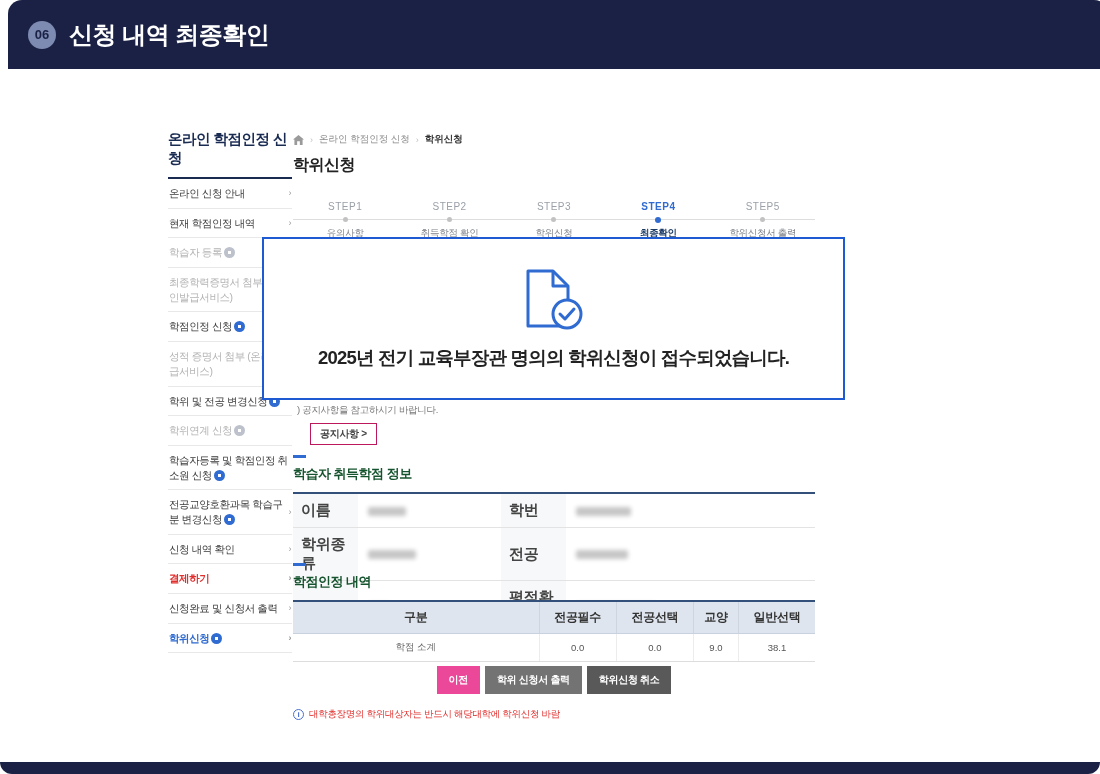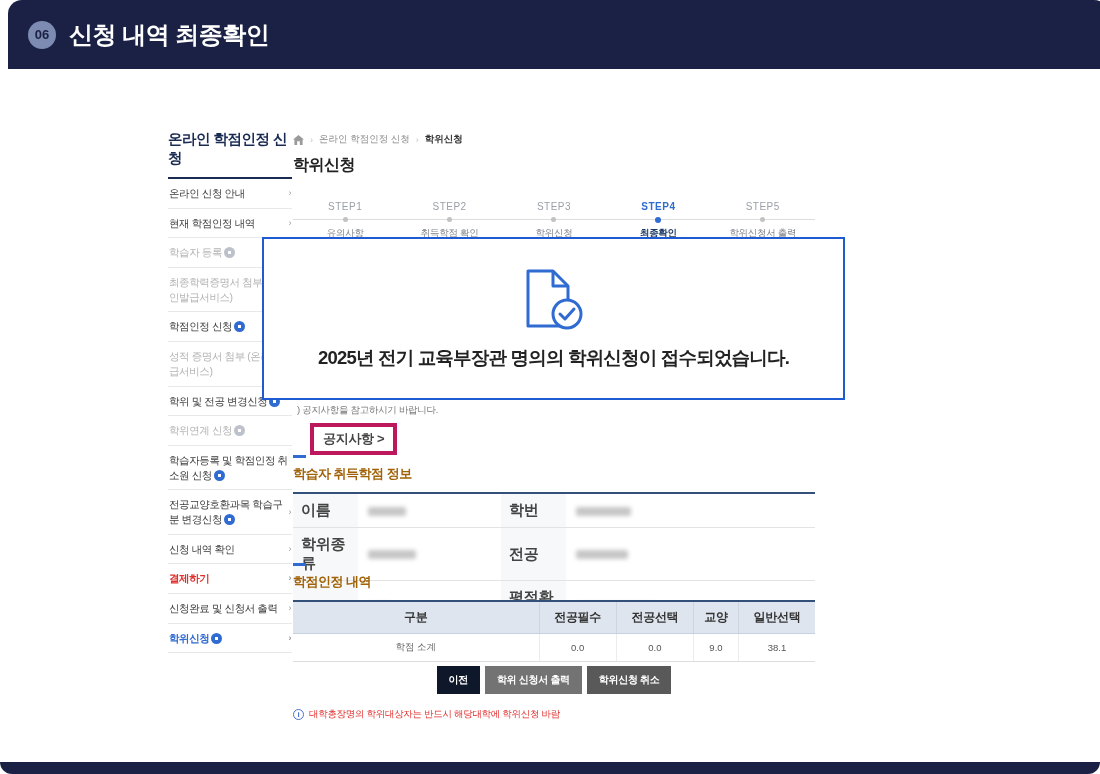--- a/index.html
+++ b/index.html
@@ -54,29 +54,29 @@
   
   .callout { position:absolute; left:262px; top:237px; width:583px; height:163px; background:#fff;
              border:2px solid #1e5bd2; z-index:6; display:flex; flex-direction:column;
              align-items:center; justify-content:center; }
   .callout svg { display:block; }
   .callout-text { margin-top:13px; font-size:18.5px; font-weight:800; color:#222;
                   letter-spacing:-0.8px; white-space:nowrap; }
 
   
   .notice { position:absolute; left:297px; top:404px; font-size:9.5px; color:#777; letter-spacing:-0.3px; }
-  .notice-btn { display:inline-block; margin-top:6px; margin-left:13px; border:4px solid #be185d;
-                background:#fff; font-size:13px; color:#444; padding:3px 9px; font-weight:bold;
+  .notice-btn { display:inline-block; margin-top:6px; margin-left:13px; border:1px solid #be185d;
+                background:#fff; font-size:10px; color:#444; padding:3px 9px; font-weight:bold;
                 cursor:pointer; }
 
   
   .section { position:absolute; left:293px; width:522px; }
   .sec1 { top:455px; } .sec2 { top:563px; }
   .dash { width:13px; height:3px; background:#2f6bd0; margin-bottom:7px; }
-  .sec-title { font-size:13px; font-weight:800; color:#a16207; letter-spacing:-0.5px; margin-bottom:9px; }
+  .sec-title { font-size:13px; font-weight:800; color:#14532d; letter-spacing:-0.5px; margin-bottom:9px; }
 
   table { width:100%; border-collapse:collapse; }
   .info-table { border-top:2px solid #33507a; }
   .info-table th { width:65px; background:#f7f8f9; font-size:15px; font-weight:bold; color:#444;
                    text-align:left; padding:7px 8px; border-bottom:1px solid #e3e3e3; letter-spacing:-0.3px; }
   .info-table td { padding:7px 10px; border-bottom:1px solid #e3e3e3; }
   .info-table td.v1 { width:143px; }
   .blur { display:inline-block; height:9px; border-radius:2px; background:#c6c6c6; filter:blur(2px); }
   .w38{width:38px;} .w55{width:55px;} .w48{width:48px;} .w52{width:52px;} .w22{width:22px;} .w80{width:80px;}
 
@@ -87,21 +87,21 @@
   .credit-table th:first-child { border-left:none; width:246px; }
   .credit-table td { font-size:9.5px; color:#555; text-align:center; padding:7px 4px;
                      border-bottom:1px solid #ddd; border-left:1px solid #ececec; }
   .credit-table td:first-child { border-left:none; color:#666; }
 
   
   .actions { position:absolute; left:293px; top:666px; width:522px; display:flex;
              justify-content:center; gap:5px; }
   .btn { border:none; color:#fff; font-size:10px; font-weight:bold; padding:7px 12px;
          letter-spacing:-0.3px; cursor:pointer; font-family:inherit; }
-  .btn-prev { background:#0f172a; }
+  .btn-prev { background:#ec4899; }
   .btn-print { background:#737373; }
   .btn-cancel { background:#595959; }
 
   
   .footnote { position:absolute; left:293px; top:708px; display:flex; align-items:center; gap:5px;
               font-size:9.5px; color:#e0312f; letter-spacing:-0.3px; }
   .info-circle { flex:none; width:11px; height:11px; border-radius:50%; border:1px solid #4a6fd1;
                  color:#4a6fd1; font-size:8px; font-weight:bold; display:flex; align-items:center;
                  justify-content:center; font-style:normal; }
 </style>

